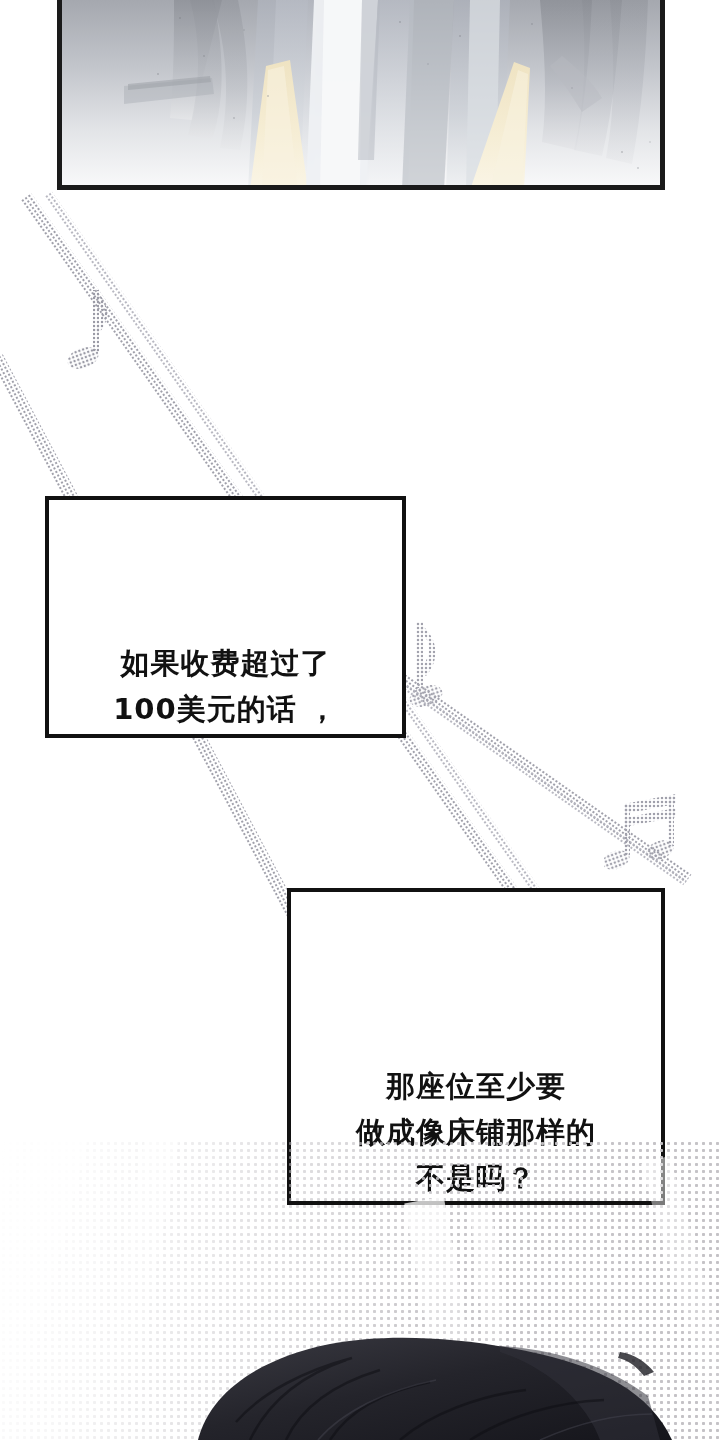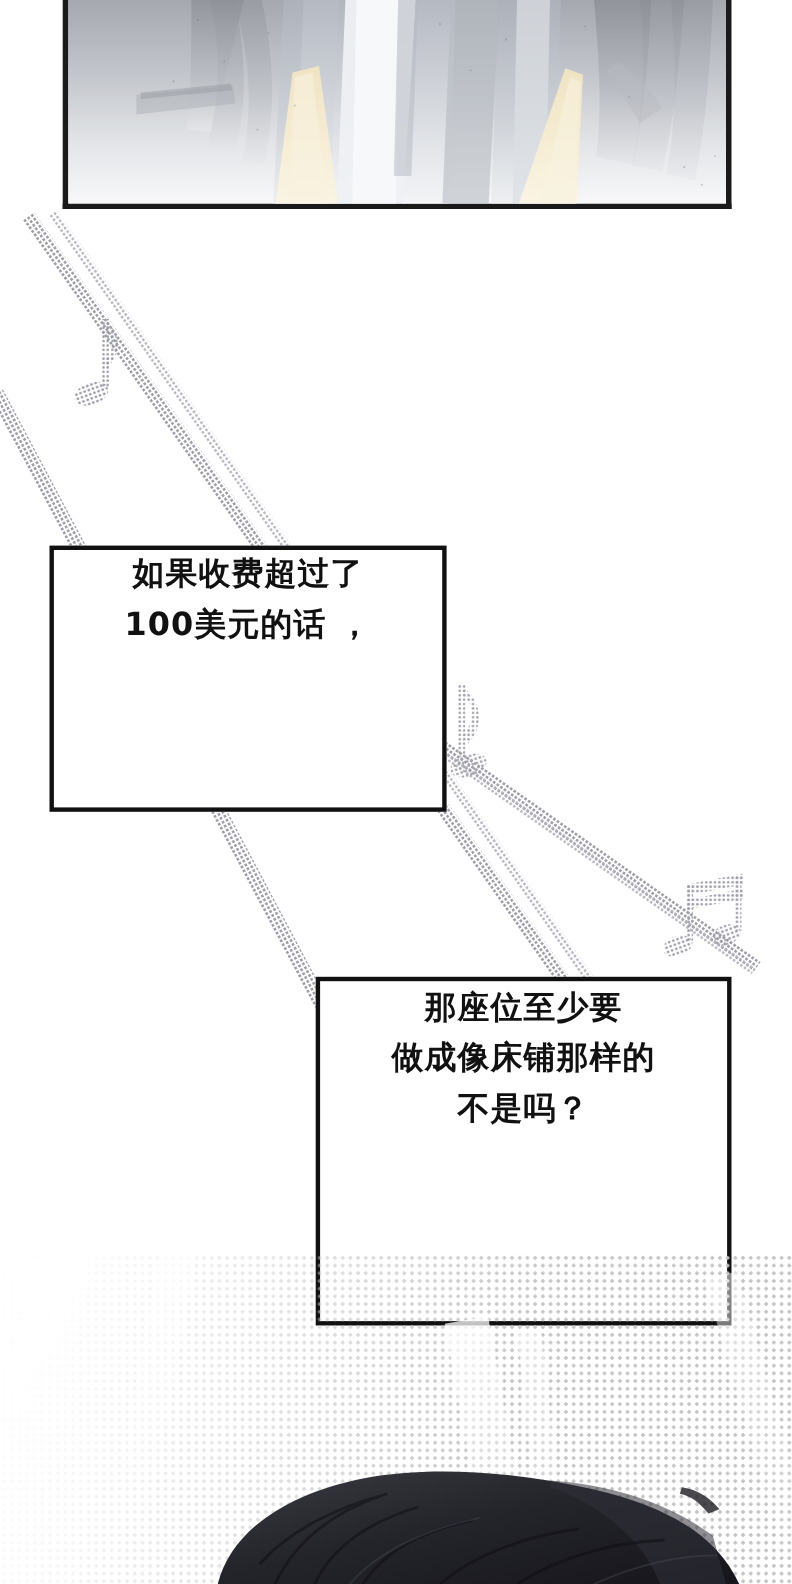--- a/index.html
+++ b/index.html
@@ -50,21 +50,21 @@
   .note { position: absolute; }
   .note svg { display: block; }
 
   
   .speech-box {
     position: absolute;
     box-sizing: border-box;
     background: #ffffff;
     border: 4px solid #111111;
     display: flex;
-    align-items: flex-start;
+    align-items: flex-end;
     justify-content: center;
   }
   .speech-text {
     text-align: center;
     color: #111111;
     font-weight: 700;
     letter-spacing: 1px;
     white-space: pre-line;
   }
   #box1 {

